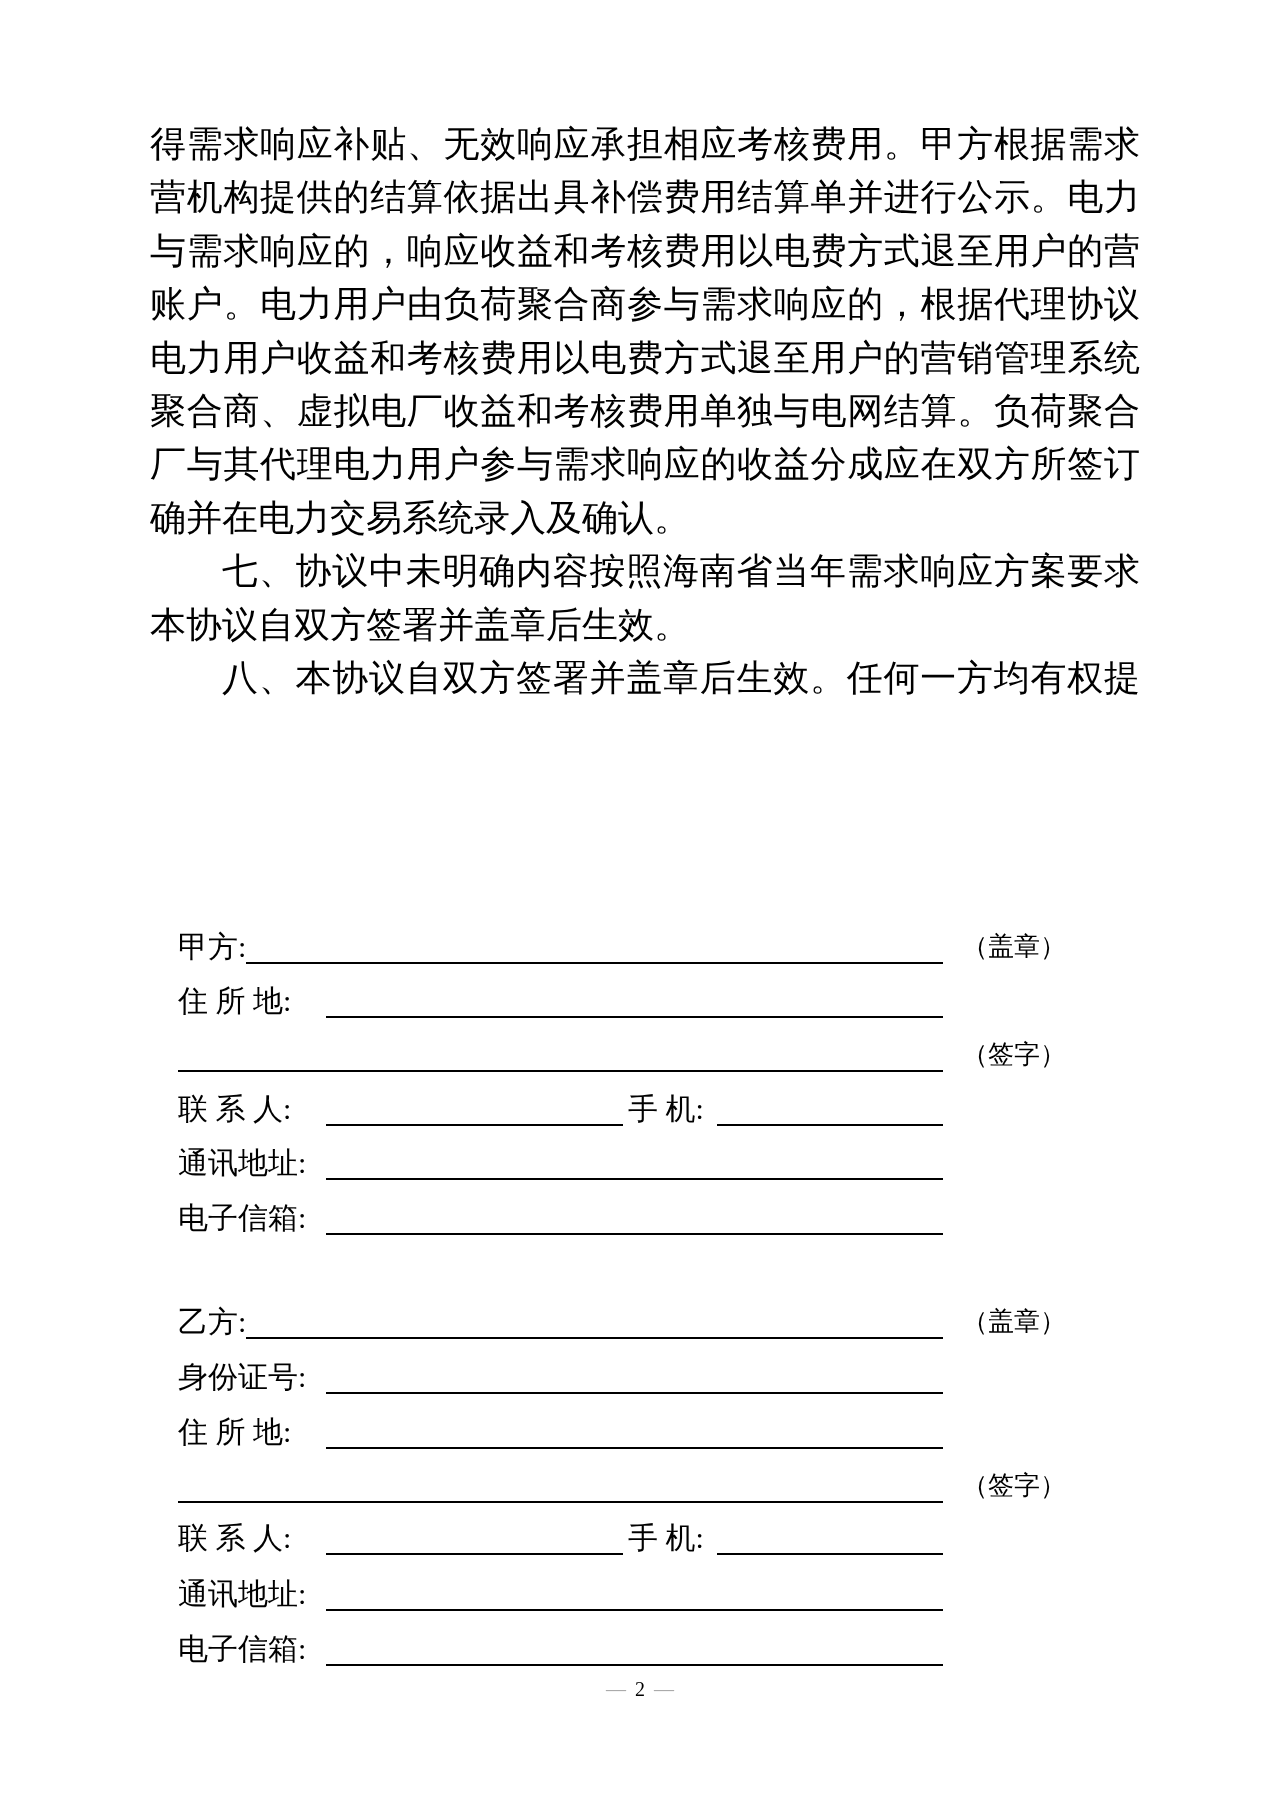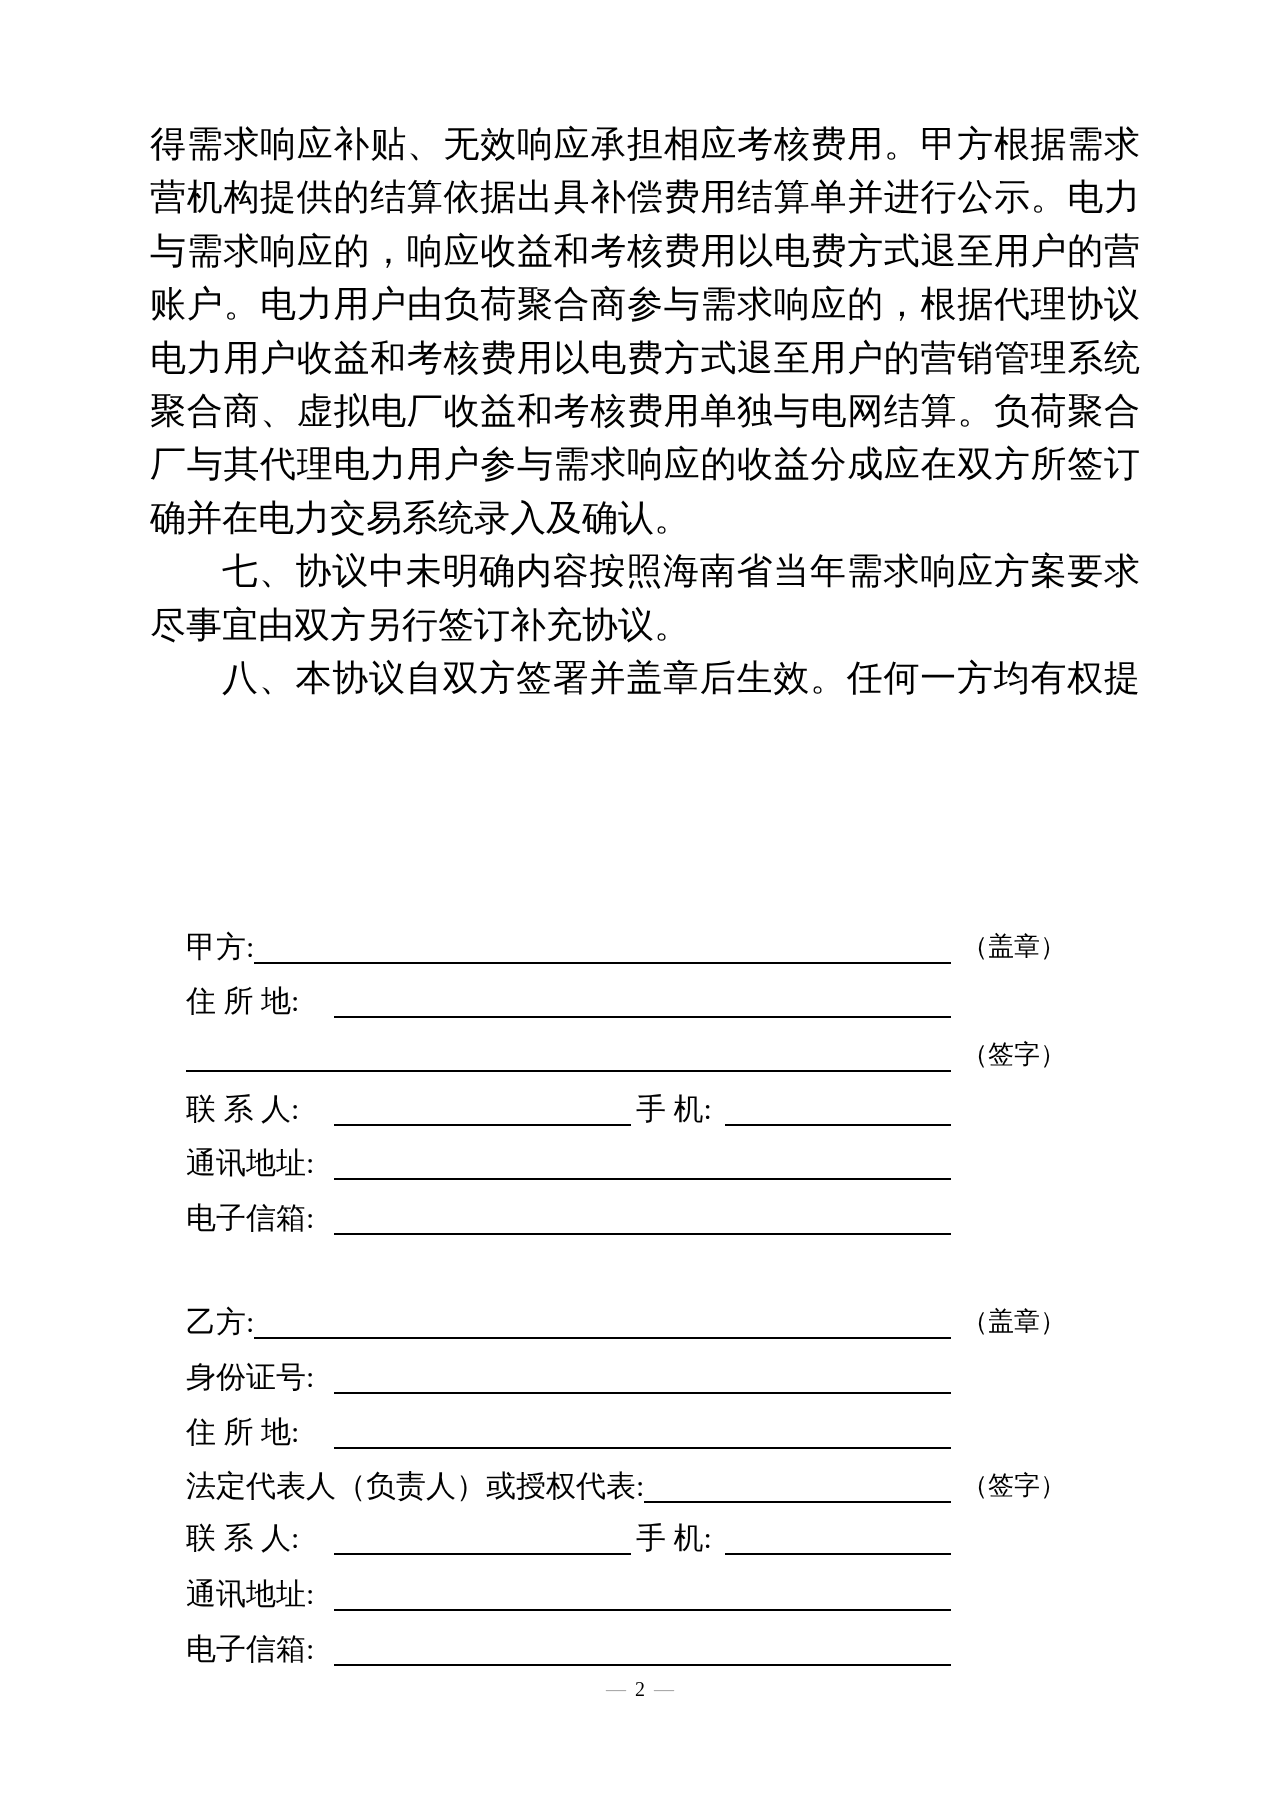--- a/index.html
+++ b/index.html
@@ -30,21 +30,21 @@
   .ln.fill{
     text-align:justify;
     text-align-last:justify;
   }
   .ln.ind{
     padding-left:72px;
   }
   
   .frow{
     position:absolute;
-    left:186px;
+    left:178px;
     width:765px;
     height:40px;
     display:flex;
     align-items:flex-end;
     font-size:30px;
   }
   .lbl{
     white-space:pre;
     line-height:34px;
     flex:0 0 auto;
@@ -91,21 +91,21 @@
   <div class="body-text">
     <div class="ln fill">得需求响应补贴、无效响应承担相应考核费用。甲方根据需求响应市场运</div>
     <div class="ln fill">营机构提供的结算依据出具补偿费用结算单并进行公示。电力用户独立参</div>
     <div class="ln fill">与需求响应的，响应收益和考核费用以电费方式退至用户的营销管理系统</div>
     <div class="ln fill">账户。电力用户由负荷聚合商参与需求响应的，根据代理协议分成约定，</div>
     <div class="ln fill">电力用户收益和考核费用以电费方式退至用户的营销管理系统账户，负荷</div>
     <div class="ln fill">聚合商、虚拟电厂收益和考核费用单独与电网结算。负荷聚合商、虚拟电</div>
     <div class="ln fill">厂与其代理电力用户参与需求响应的收益分成应在双方所签订合同中明</div>
     <div class="ln">确并在电力交易系统录入及确认。</div>
     <div class="ln ind fill">七、协议中未明确内容按照海南省当年需求响应方案要求执行。其他未</div>
-    <div class="ln">尽事宜由双方另行签订补充协议。</div>
+    <div class="ln">本协议自双方签署并盖章后生效。</div>
     <div class="ln ind fill">八、本协议自双方签署并盖章后生效。任何一方均有权提前 30 天通</div>
   </div>
 
   <div class="frow" style="top:924px">
     <span class="lbl">甲方:</span>
     <span class="line"></span>
   </div>
   <div class="suffix" style="top:924px">（盖章）</div>
 
   <div class="frow" style="top:978px">
@@ -145,21 +145,20 @@
     <span class="lbl w">身份证号:</span>
     <span class="line"></span>
   </div>
 
   <div class="frow" style="top:1409px">
     <span class="lbl w">住 所 地:</span>
     <span class="line"></span>
   </div>
 
   <div class="frow" style="top:1463px">
-    <span class="lbl">法定代表人（负责人）或授权代表:</span>
     <span class="line"></span>
   </div>
   <div class="suffix" style="top:1463px">（签字）</div>
 
   <div class="frow" style="top:1515px">
     <span class="lbl w">联 系 人:</span>
     <span class="line fx"></span>
     <span class="lbl2">手 机:</span>
     <span class="line l2"></span>
   </div>

